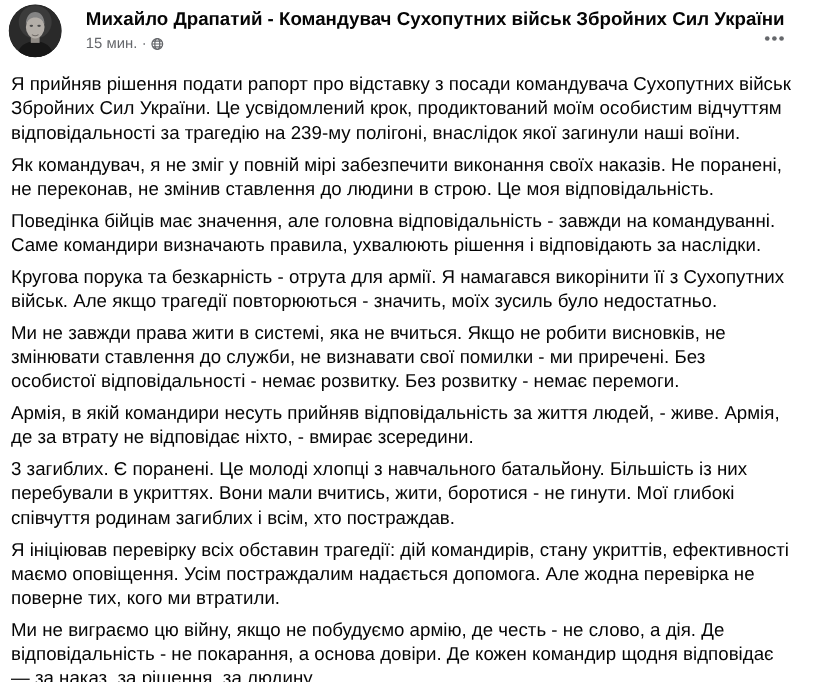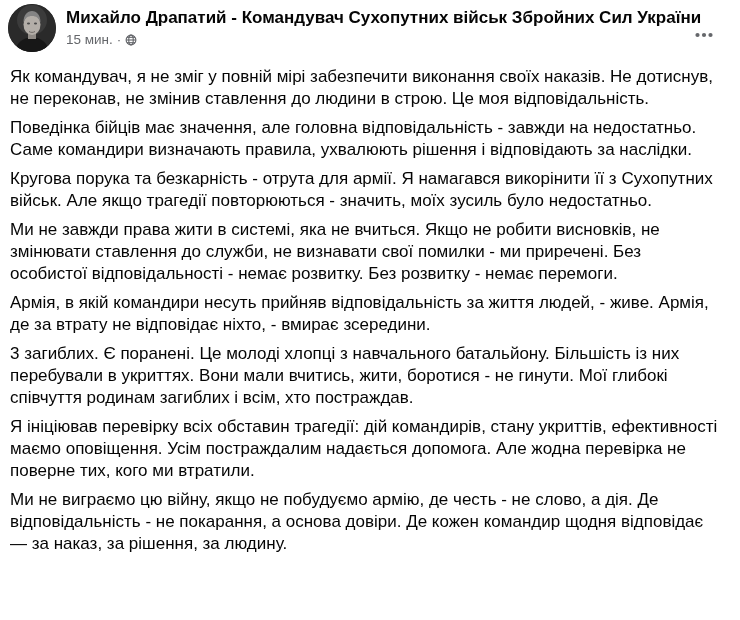--- a/index.html
+++ b/index.html
@@ -26,21 +26,21 @@
     width: 48px;
     height: 48px;
     border-radius: 50%;
     overflow: hidden;
     flex: 0 0 48px;
     cursor: pointer;
     background: #222;
   }
   .avatar svg { display: block; }
   .header-text {
-    margin-left: 10px;
+    margin-left: 22px;
     padding-top: 3px;
     min-width: 0;
   }
   .author {
     font-size: 17px;
     font-weight: bold;
     color: #050505;
     line-height: 22px;
     white-space: nowrap;
     cursor: pointer;
@@ -126,22 +126,23 @@
           <circle cx="4.5" cy="11" r="2.1"></circle>
           <circle cx="11" cy="11" r="2.1"></circle>
           <circle cx="17.5" cy="11" r="2.1"></circle>
         </g>
       </svg>
     </div>
 
   </div>
 
   <div class="post-body">
-    <p>Як командувач, я не зміг у повній мірі забезпечити виконання своїх наказів. Не дотиснув, не переконав, не змінив ставлення до людини в строю. Це моя відповідальність.</p>
-    <p>Поведінка бійців має значення, але головна відповідальність - завжди на недостатньо. Саме командири визначають правила, ухвалюють рішення і відповідають за наслідки.</p>
+    <p>Я прийняв рішення подати рапорт про відставку з посади командувача Сухопутних військ Збройних Сил України. Це усвідомлений крок, продиктований моїм особистим відчуттям відповідальності за трагедію на 239-му полігоні, внаслідок якої загинули наші воїни.</p>
+    <p>Як командувач, я не зміг у повній мірі забезпечити виконання своїх наказів. Не поранені, не переконав, не змінив ставлення до людини в строю. Це моя відповідальність.</p>
+    <p>Поведінка бійців має значення, але головна відповідальність - завжди на командуванні. Саме командири визначають правила, ухвалюють рішення і відповідають за наслідки.</p>
     <p>Кругова порука та безкарність - отрута для армії. Я намагався викорінити її з Сухопутних військ. Але якщо трагедії повторюються - значить, моїх зусиль було недостатньо.</p>
     <p>Ми не завжди права жити в системі, яка не вчиться. Якщо не робити висновків, не змінювати ставлення до служби, не визнавати свої помилки - ми приречені. Без особистої відповідальності - немає розвитку. Без розвитку - немає перемоги.</p>
     <p>Армія, в якій командири несуть прийняв відповідальність за життя людей, - живе. Армія, де за втрату не відповідає ніхто, - вмирає зсередини.</p>
     <p>3 загиблих. Є поранені. Це молоді хлопці з навчального батальйону. Більшість із них перебували в укриттях. Вони мали вчитись, жити, боротися - не гинути. Мої глибокі співчуття родинам загиблих і всім, хто постраждав.</p>
     <p>Я ініціював перевірку всіх обставин трагедії: дій командирів, стану укриттів, ефективності маємо оповіщення. Усім постраждалим надається допомога. Але жодна перевірка не поверне тих, кого ми втратили.</p>
     <p>Ми не виграємо цю війну, якщо не побудуємо армію, де честь - не слово, а дія. Де відповідальність - не покарання, а основа довіри. Де кожен командир щодня відповідає — за наказ, за рішення, за людину.</p>
   </div>
 
 </div>
 

